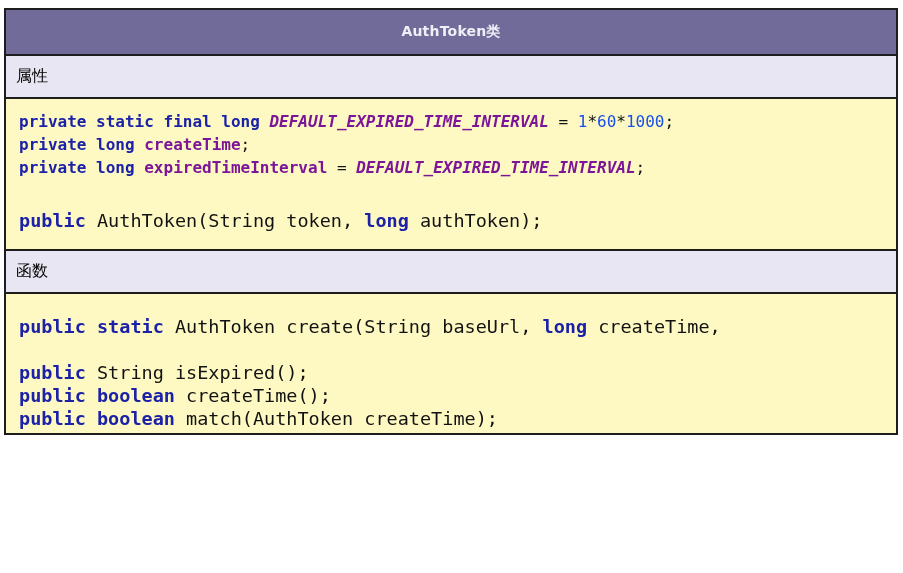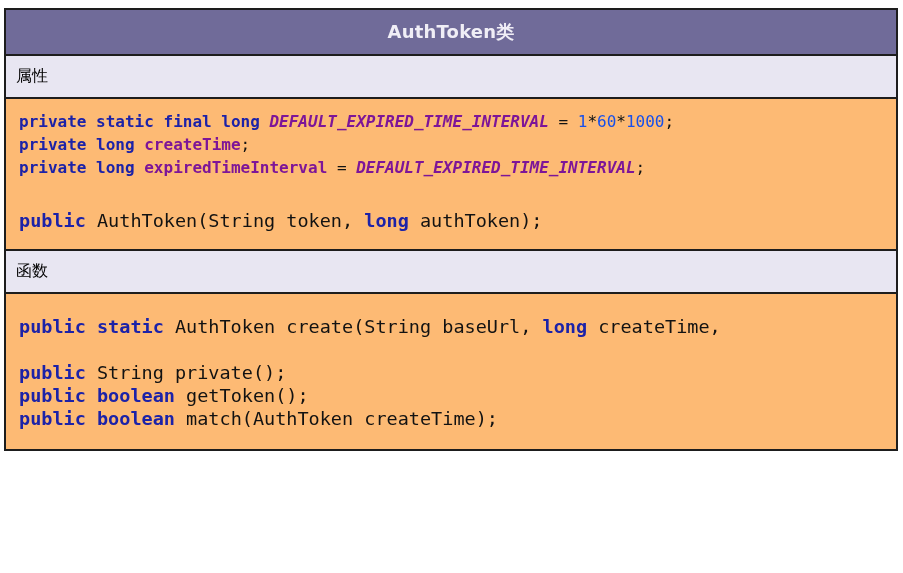--- a/index.html
+++ b/index.html
@@ -23,44 +23,44 @@
     background:#ffffff;
     display:flex;flex-direction:column;
   }
   .title-bar{
     height:44px;
     background:var(--header-bg);
     display:flex;align-items:center;justify-content:center;
   }
   .title-bar .title{
     color:var(--title-text);
-    font-size:18px;font-weight:bold;
+    font-size:14px;font-weight:bold;
     letter-spacing:0.2px;
   }
   .label-row{
     height:41px;
     background:var(--label-bg);
     border-top:2px solid var(--border);
     border-bottom:2px solid var(--border);
     display:flex;align-items:center;
     padding-left:10px;
     font-size:16px;color:#000000;text-align:right;
   }
   .code-block{
-    background:#fdba74;
+    background:#fef9c3;
     font-family:"DejaVu Sans Mono","Liberation Mono",monospace;
     color:var(--code-plain);
   }
   .code-block .code-line{
     white-space:pre;
     line-height:23px;min-height:23px;
   }
   .code-attributes{padding:11px 10px 13px 13px;font-size:16px;}
   .code-constructors{padding:17px 6px 17px 13px;font-size:18.5px;}
-  .code-functions{padding:21px 6px 19px 13px;font-size:18.5px;}
+  .code-functions{padding:21px 6px 3px 13px;font-size:18.5px;}
   .tk-kw{color:var(--kw);font-weight:bold;}
   .tk-const{color:var(--purple);font-weight:bold;font-style:italic;}
   .tk-field{color:var(--purple);font-weight:bold;}
   .tk-num{color:var(--num);}
   .tk-p{color:var(--code-plain);}
 </style>
 </head>
 <body>
 
 <div class="class-table">
@@ -80,17 +80,17 @@
   <div class="code-block code-constructors">
       <div class="code-line"><span class="tk-kw">public</span><span class="tk-p"> AuthToken(String token, </span><span class="tk-kw">long</span><span class="tk-p"> authToken);</span></div>
     </div>
 
   <div class="label-row">
     <span>函数</span>
   </div>
   <div class="code-block code-functions" style="flex:1;">
       <div class="code-line"><span class="tk-kw">public static</span><span class="tk-p"> AuthToken create(String baseUrl, </span><span class="tk-kw">long</span><span class="tk-p"> createTime,</span></div>
       <div class="code-line">&nbsp;</div>
-      <div class="code-line"><span class="tk-kw">public</span><span class="tk-p"> String private();</span></div>
-      <div class="code-line"><span class="tk-kw">public boolean</span><span class="tk-p"> getToken();</span></div>
+      <div class="code-line"><span class="tk-kw">public</span><span class="tk-p"> String isExpired();</span></div>
+      <div class="code-line"><span class="tk-kw">public boolean</span><span class="tk-p"> createTime();</span></div>
       <div class="code-line"><span class="tk-kw">public boolean</span><span class="tk-p"> match(AuthToken createTime);</span></div>
     </div>
 </div>
 
 </body></html>

